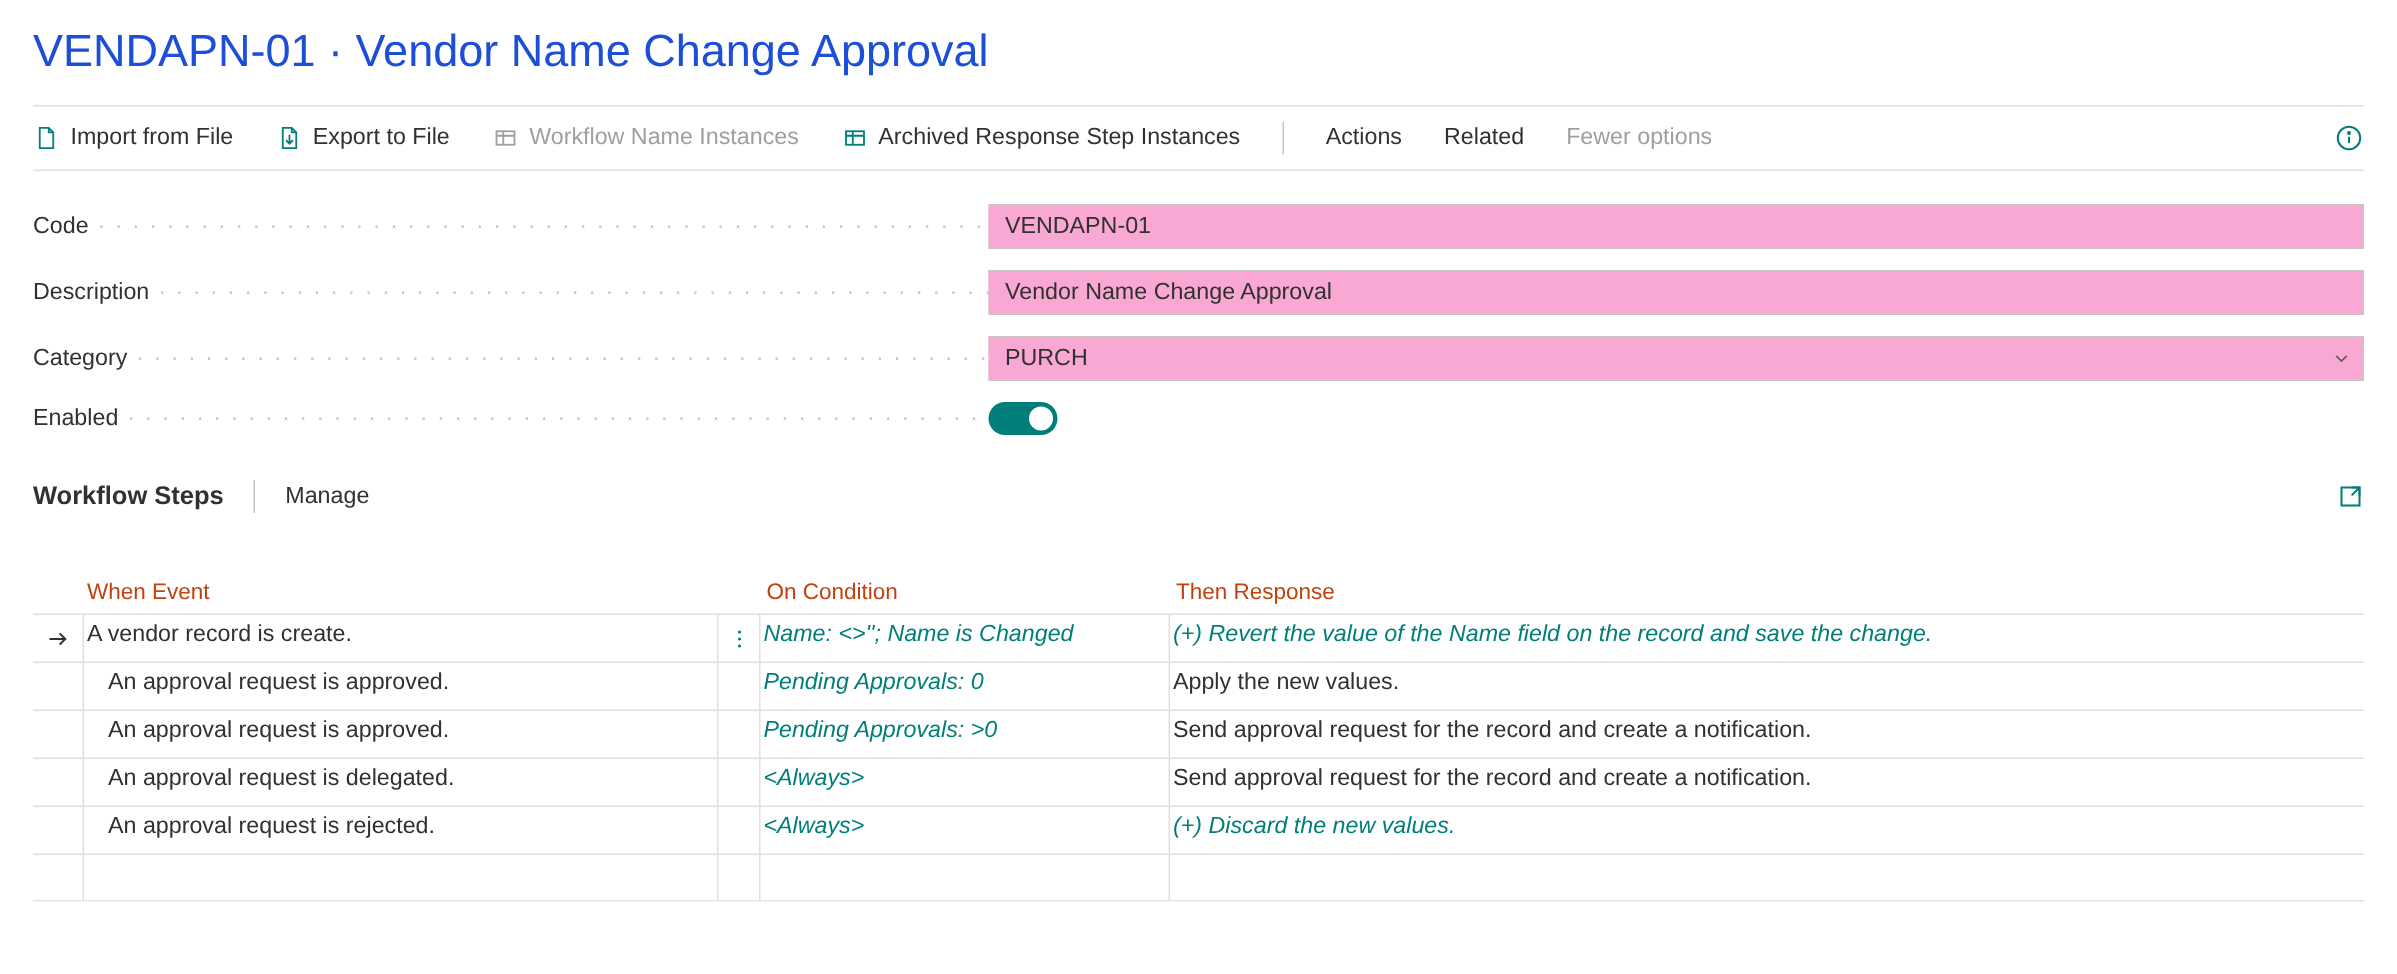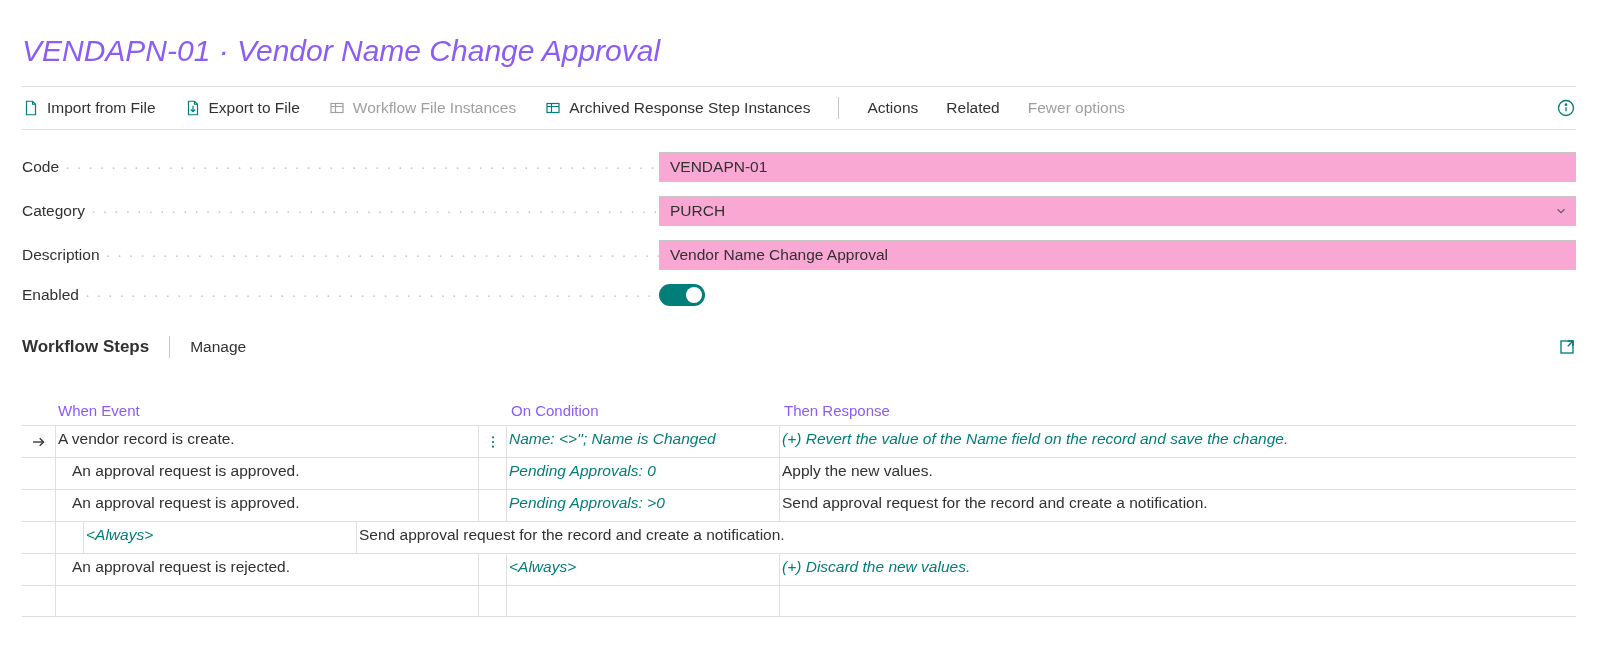--- a/index.html
+++ b/index.html
@@ -8,23 +8,22 @@
     padding: 0 22px;
     font-family: "Segoe UI", -apple-system, BlinkMacSystemFont, sans-serif;
     background: #fff;
     color: #323130;
     font-size: 15.5px;
   }
 
   .page-title {
     font-size: 30px;
     font-weight: 400;
-    color: #8b5cf6;
-    padding: 34px 0 18px 0;
-    font-style: italic;
+    color: #1d4ed8;
+    padding: 18px 0 18px 0;
   }
 
   .toolbar {
     display: flex;
     align-items: center;
     gap: 28px;
     padding: 10px 0;
     border-top: 1px solid #e1dfdd;
     border-bottom: 1px solid #e1dfdd;
   }
@@ -105,21 +104,21 @@
   .section-sep { width:1px; height:22px; background:#c8c6c4; }
   .section-action { color:#323130; cursor:pointer; }
   .section-spacer { flex:1; }
   .expand-icon { color:#027e7a; cursor:pointer; }
 
   .grid { margin-top: 34px; }
   .grid-header, .grid-row {
     display:flex;
     align-items:stretch;
   }
-  .grid-header { color:#8b5cf6; font-size:15px; padding-bottom:6px;}
+  .grid-header { color:#c2410c; font-size:15px; padding-bottom:6px;}
   .col-arrow { width:34px; }
   .col-event { width:423px; padding-left:2px;}
   .col-more  { width:28px; display:flex; align-items:center; justify-content:center;}
   .col-cond  { width:273px; padding-left:4px;}
   .col-resp  { flex:1; padding-left:4px;}
   .grid-header .col-arrow,
   .grid-header .col-more { }
 
   .grid-row {
     border-top:1px solid #e1dfdd;
@@ -159,21 +158,21 @@
         <path d="M14 3v4h4"></path>
         <path d="M9 14l3 3 3-3M12 9v8" stroke="#027e7a"></path>
     </svg>
     <span>Export to File</span>
   </div>
   <div class="toolbar-btn muted">
     <svg viewBox="0 0 24 24" fill="none" stroke="#a19f9d" stroke-width="1.6">
       <rect x="4" y="6" width="16" height="12"></rect>
         <path d="M4 10h16M10 6v12"></path>
     </svg>
-    <span>Workflow File Instances</span>
+    <span>Workflow Name Instances</span>
   </div>
   <div class="toolbar-btn">
     <svg viewBox="0 0 24 24" fill="none" stroke="#027e7a" stroke-width="1.6">
       <rect x="4" y="6" width="16" height="12"></rect>
         <path d="M4 10h16M10 6v12"></path>
     </svg>
     <span>Archived Response Step Instances</span>
   </div>
   <div class="toolbar-sep"></div>
   <div class="toolbar-btn">
@@ -190,33 +189,33 @@
     <circle cx="12" cy="12" r="9"></circle>
       <line x1="12" y1="11" x2="12" y2="16"></line>
       <circle cx="12" cy="8" r="0.8" fill="#027e7a"></circle>
   </svg>
 </div>
 
 <div class="form-area">
   <div class="form-row">
     <div class="form-label"><span>Code</span></div>
     <input class="form-input" value="VENDAPN-01" style="">
+  </div>
+  <div class="form-row">
+    <div class="form-label"><span>Description</span></div>
+    <input class="form-input" value="Vendor Name Change Approval" style="">
   </div>
   <div class="form-row">
     <div class="form-label"><span>Category</span></div>
     <div class="select-wrap">
       <input class="form-input" value="PURCH" style="">
       <svg class="chev" width="14" height="14" viewBox="0 0 24 24" fill="none" stroke="currentColor" stroke-width="2">
           <polyline points="6 9 12 15 18 9"></polyline>
         </svg>
     </div>
-  </div>
-  <div class="form-row">
-    <div class="form-label"><span>Description</span></div>
-    <input class="form-input" value="Vendor Name Change Approval" style="">
   </div>
   <div class="form-row">
     <div class="form-label"><span>Enabled</span></div>
     <div class="toggle"></div>
   </div>
 </div>
 
 <div class="section-header">
   <div class="section-title">Workflow Steps</div>
   <div class="section-sep"></div>
@@ -264,20 +263,21 @@
       </div>
       <div class="grid-row">
         <div class="col-arrow"></div>
         <div class="col-event indent-1">An approval request is approved.</div>
         <div class="col-more"></div>
         <div class="col-cond link-teal">Pending Approvals: &gt;0</div>
         <div class="col-resp">Send approval request for the record and create a notification.</div>
       </div>
       <div class="grid-row">
         <div class="col-arrow"></div>
+        <div class="col-event indent-1">An approval request is delegated.</div>
         <div class="col-more"></div>
         <div class="col-cond link-teal">&lt;Always&gt;</div>
         <div class="col-resp">Send approval request for the record and create a notification.</div>
       </div>
       <div class="grid-row">
         <div class="col-arrow"></div>
         <div class="col-event indent-1">An approval request is rejected.</div>
         <div class="col-more"></div>
         <div class="col-cond link-teal">&lt;Always&gt;</div>
         <div class="col-resp link-teal">(+) Discard the new values.</div>

